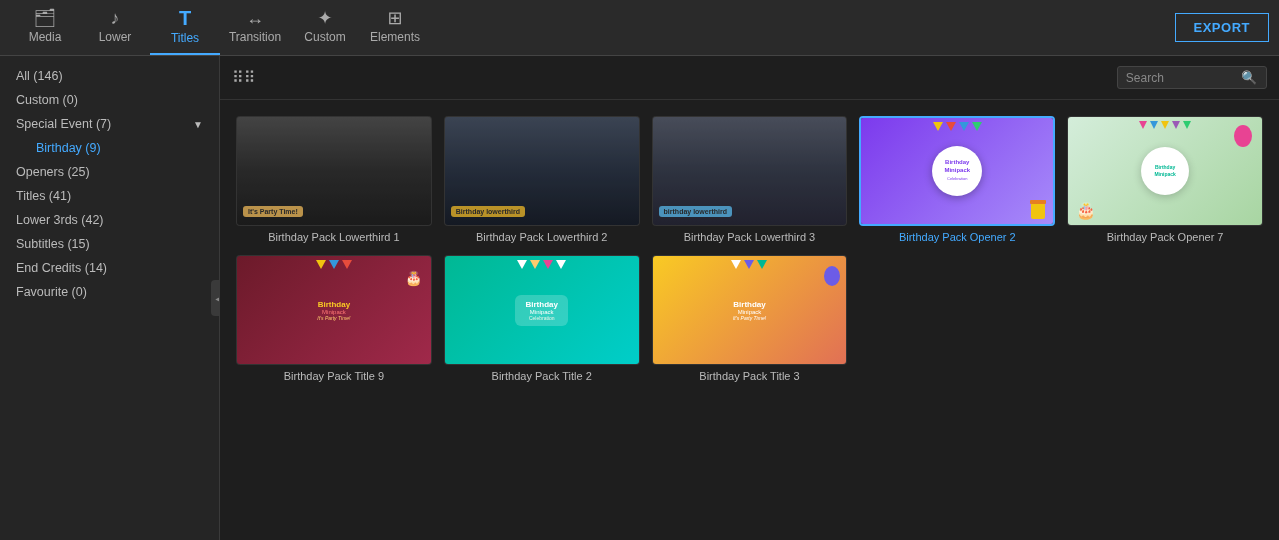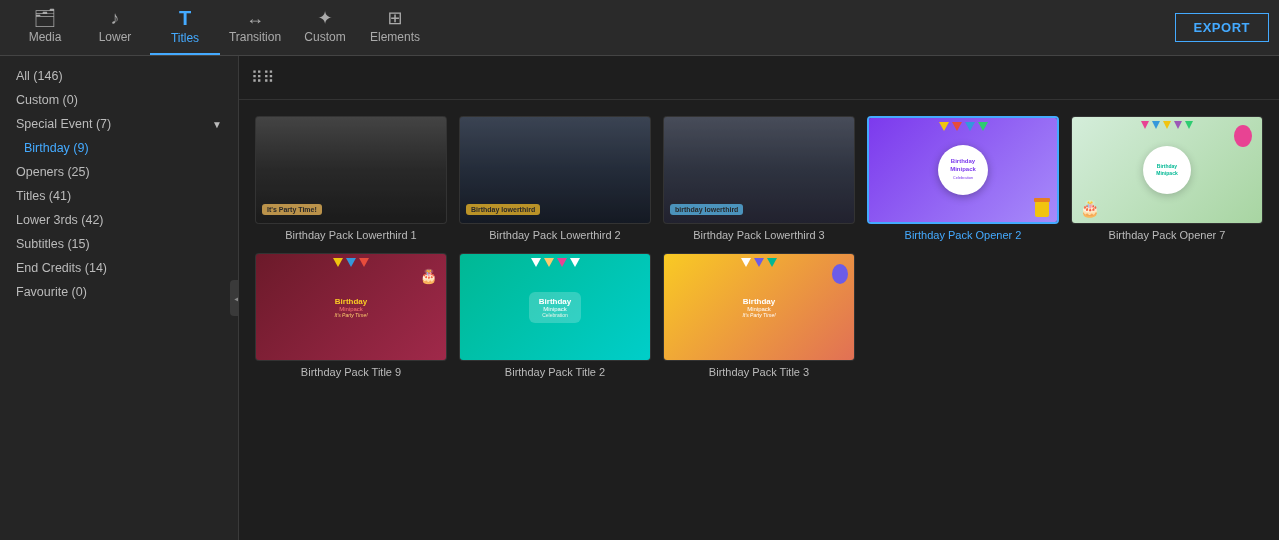--- a/index.html
+++ b/index.html
@@ -60,42 +60,42 @@
 
     
     .main-area {
       display: flex;
       flex: 1;
       overflow: hidden;
     }
 
     
     .sidebar {
-      width: 239px;
+      width: 220px;
       background: #252525;
       border-right: 1px solid #3a3a3a;
       overflow-y: auto;
       flex-shrink: 0;
       padding: 8px 0;
       position: relative;
     }
     .sidebar-item {
       padding: 5px 16px;
       cursor: pointer;
       color: #bbb;
       font-size: 12.5px;
       white-space: nowrap;
     }
     .sidebar-item.active { color: #4af; }
     .sidebar-item.has-arrow {
       display: flex;
       justify-content: space-between;
       align-items: center;
     }
-    .sidebar-item.indented { padding-left: 24px; }
+    .sidebar-item.indented { padding-left: 36px; }
     .arrow-icon { font-size: 10px; }
 
     
     .collapse-handle {
       position: absolute;
       right: -8px;
       top: 50%;
       transform: translateY(-50%);
       width: 16px;
       height: 36px;
@@ -339,20 +339,24 @@
     <div class="sidebar-item">
       <span>Favourite (0)</span>
     </div>
     <div class="collapse-handle">◀</div>
   </div>
 
   <div class="content-area">
 
     <div class="content-toolbar">
       <span class="grid-icon-btn">⠿⠿</span>
+      <div class="search-box">
+        <input class="search-input" type="text" placeholder="Search" style="">
+        <span class="search-icon">🔍</span>
+      </div>
     </div>
 
     <div class="grid-container">
 
       <div class="grid-item">
         <div class="thumb">
           <div class="thumb-inner photo-thumb" style="background: linear-gradient(to bottom, #555 0%, #333 50%, #222 100%);">
             <div style="position:absolute;bottom:8px;left:6px;background:rgba(255,200,100,0.9);border-radius:3px;padding:2px 5px;font-size:7px;color:#333;font-weight:bold;">It's Party Time!</div>
           </div>
         </div>

